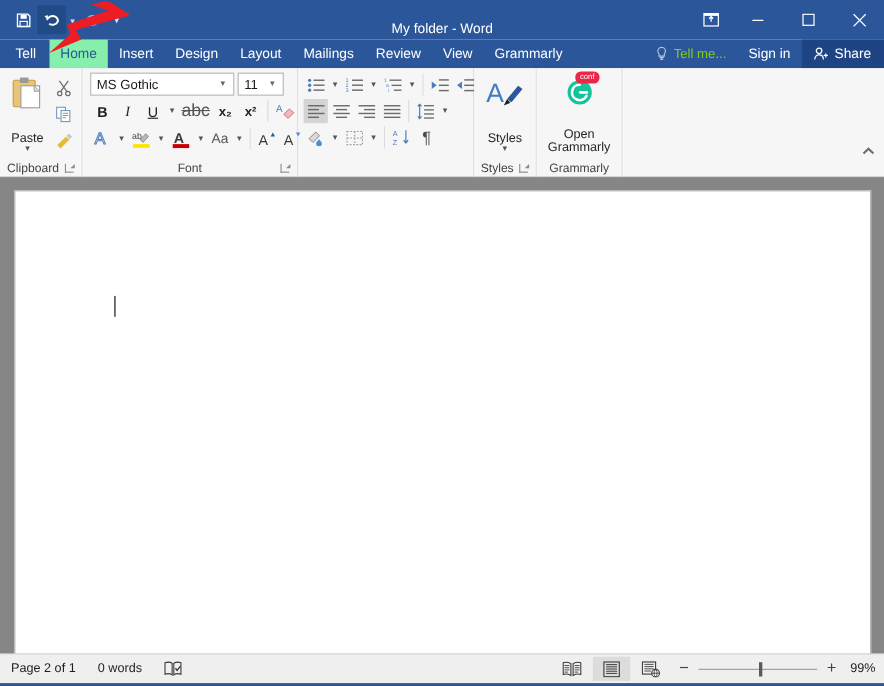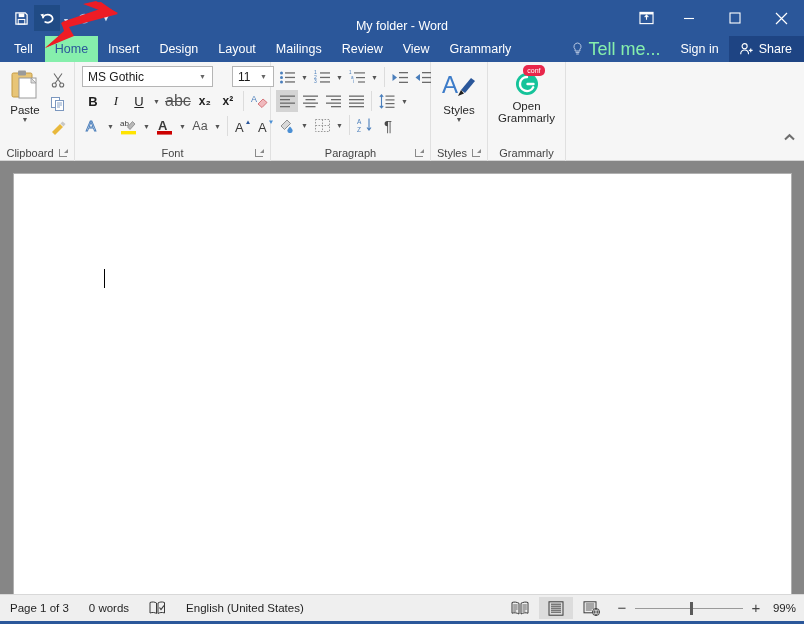--- a/index.html
+++ b/index.html
@@ -45,21 +45,21 @@
     flex: 0 0 26px; position: relative;
   }
   .tab {
     display: flex; align-items: center; padding: 0 10px;
     color: #ffffff; font-size: 12.5px; height: 26px; white-space: nowrap;
   }
   .tab.file { padding: 0 12px 0 14px; }
   .tab.active { background: #86efac; color: #2b579a; }
   .tabbar-right { margin-left: auto; display: flex; align-items: center; }
   .tellme {
-    display: flex; align-items: center; gap: 5px; color: #86efac; font-size: 18px;
+    display: flex; align-items: center; gap: 5px; color: #84cc16; font-size: 12px;
     padding: 0 10px; height: 26px;
   }
   .signin { color: #ffffff; font-size: 12.5px; padding: 0 10px; height: 26px;
     display:flex; align-items:center; }
   .share {
     display: flex; align-items: center; gap: 5px; color: #ffffff; font-size: 12.5px;
     padding: 0 12px 0 10px; height: 26px; background: #1e4483;
   }
 
   
@@ -86,30 +86,30 @@
   .dlg:after {
     content: ""; position: absolute; right: 0; top: 1px; width: 0; height: 0;
     border-left: 4px solid transparent; border-bottom: 4px solid #8a8a8a;
   }
 
   
   .bigbtn {
     width: 50px; display: flex; flex-direction: column; align-items: center;
     font-size: 11.5px; color: #262626; padding-top: 2px;
   }
-  .bigbtn .lbl { margin-top: 2px; line-height: 12px; text-align: center; }
+  .bigbtn .lbl { margin-top: 18px; line-height: 12px; text-align: center; }
   .bigbtn .dd { font-size: 7px; color: #555; margin-top: 1px; line-height: 6px; }
 
   .smallcol { display: flex; flex-direction: column; gap: 2px; padding-top: 3px; }
   .sbtn {
     width: 24px; height: 22px; display: flex; align-items: center; justify-content: center;
   }
 
   
-  .fontrow1 { display: flex; align-items: center; gap: 19px; }
+  .fontrow1 { display: flex; align-items: center; gap: 3px; }
   .combo {
     height: 21px; border: 1px solid #b5b5b5; background: #ffffff;
     display: flex; align-items: center; font-size: 12px; color: #1a1a1a;
     padding: 0 2px 0 5px;
   }
   .combo .cv { flex: 1; }
   .combo .ca { color: #666; font-size: 7px; padding: 0 4px; }
   .fname { width: 131px; }
   .fsize { width: 42px; }
   .fontrow { display: flex; align-items: center; gap: 1px; margin-top: 3px; }
@@ -492,24 +492,20 @@
           <div class="pbtn">
             <svg width="18" height="16" viewBox="0 0 18 16">
               <text x="1" y="7" font-size="6.5" fill="#4a7ebb" font-family="Liberation Sans, sans-serif">A</text>
               <text x="1" y="14.5" font-size="6.5" fill="#4a7ebb" font-family="Liberation Sans, sans-serif">Z</text>
               <path d="M13 1.5 v11 M11 10.5 L13 13 L15 10.5" fill="none" stroke="#4a7ebb" stroke-width="1.1"></path>
             </svg>
           </div>
           <div class="pbtn" style="color:#4a4a4a;font-size:15px">¶</div>
         </div>
       </div>
-      <div class="group-label">
-        <span>Paragraph</span>
-        <span class="dlg" style="position:absolute;right:6px"></span>
-      </div>
     </div>
 
     <div class="group" style="width:57px">
       <div class="group-body" style="justify-content:center; padding-top:6px;">
         <div class="bigbtn">
           <svg width="36" height="32" viewBox="0 0 36 32">
             <text x="1" y="23" font-size="24" fill="#3d7cc9" font-family="Liberation Sans, sans-serif">A</text>
             <path d="M20 20 L30 8 L34 11 L24 23 Z" fill="#2b579a"></path>
             <path d="M20 20 L17 26 L23 23.5 Z" fill="#1f1f1f"></path>
           </svg>
@@ -551,30 +547,29 @@
     </div>
   </div>
 
   <div class="docarea">
     <div class="page">
       <div class="caret-doc"></div>
     </div>
   </div>
 
   <div class="statusbar">
-    <div class="sb-item">Page 1 of 3</div>
+    <div class="sb-item">Page 2 of 1</div>
     <div class="sb-item">0 words</div>
     <div class="sb-item">
       <svg width="17" height="14" viewBox="0 0 17 14">
         <path d="M1 1.5 C3.5 0.5 6 1 7.5 2 V12.5 C6 11.5 3.5 11 1 12 Z" fill="none" stroke="#3a3a3a" stroke-width="1"></path>
         <path d="M9 2 C10.5 1 13 0.5 15.5 1.5 V12 C13 11 10.5 11.5 9 12.5 Z" fill="none" stroke="#3a3a3a" stroke-width="1"></path>
         <path d="M10.5 6.5 L12 8.5 L15 4.5" fill="none" stroke="#3a3a3a" stroke-width="1.2"></path>
       </svg>
     </div>
-    <div class="sb-item">English (United States)</div>
 
     <div class="sb-right">
       <div class="viewbtn">
         <svg width="18" height="15" viewBox="0 0 18 15">
           <path d="M1 1.5 C3.5 0.6 6 1.2 8 2.3 V13 C6 11.9 3.5 11.3 1 12.2 Z" fill="none" stroke="#3a3a3a" stroke-width="1"></path>
           <path d="M10 2.3 C12 1.2 14.5 0.6 17 1.5 V12.2 C14.5 11.3 12 11.9 10 13 Z" fill="none" stroke="#3a3a3a" stroke-width="1"></path>
           <path d="M2.2 4 h4.4 M2.2 6 h4.4 M2.2 8 h4.4 M2.2 10 h3" stroke="#3a3a3a" stroke-width="0.8"></path>
           <path d="M11.4 4 h4.4 M11.4 6 h4.4 M11.4 8 h4.4 M11.4 10 h3" stroke="#3a3a3a" stroke-width="0.8"></path>
         </svg>
       </div>

